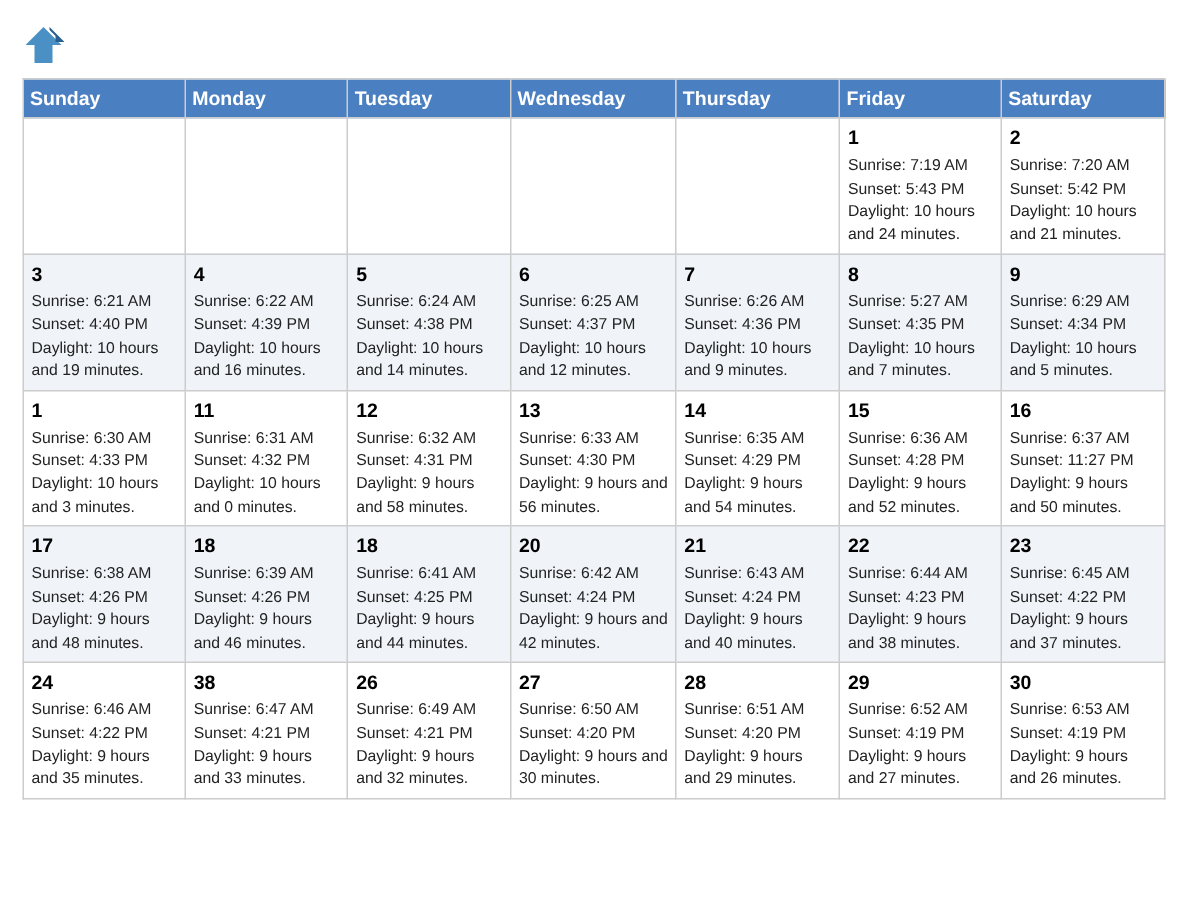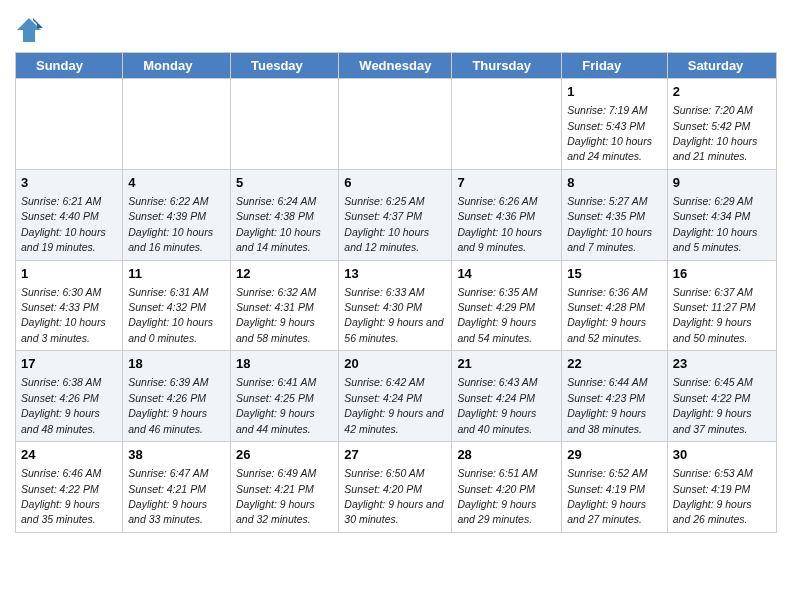--- a/index.html
+++ b/index.html
@@ -55,21 +55,21 @@
     }
     table {
       width: 100%;
       border-collapse: collapse;
     }
     thead tr th {
       background-color: #4a7fc1;
       color: #fff;
       font-size: 13px;
       font-weight: bold;
-      padding: 5px 20px;
+      padding: 5px 4px;
       text-align: left;
       border: 1px solid #ccc;
     }
     tbody tr td {
       vertical-align: top;
       border: 1px solid #ccc;
       padding: 4px 5px;
       font-size: 11px;
       line-height: 1.4;
       width: 113px;
@@ -83,21 +83,20 @@
     }
     .day-number {
       font-size: 13px;
       font-weight: bold;
       display: block;
       margin-bottom: 2px;
     }
     .day-info {
       font-size: 10.5px;
       color: #222;
-      font-style: italic;
     }
     .empty-cell {
       background: #fff !important;
     }
   </style>
 </head>
 <body>
 
 <div class="header-area">
   <div class="logo">

